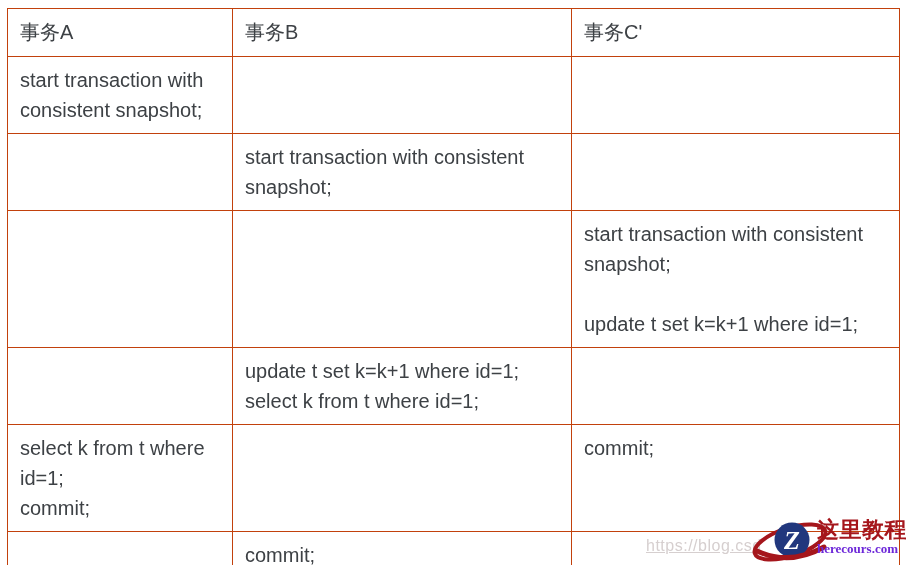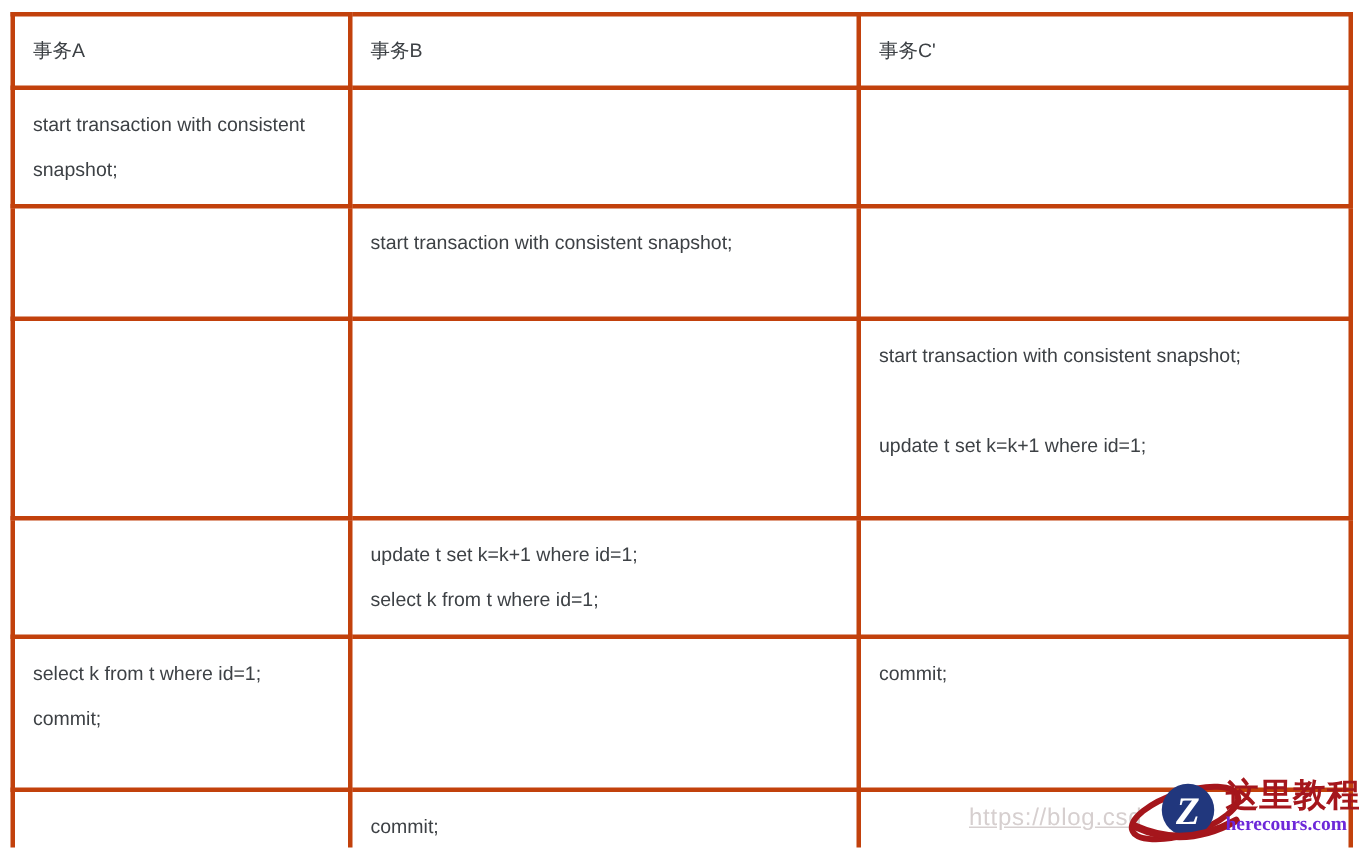--- a/index.html
+++ b/index.html
@@ -17,25 +17,25 @@
     left: 7px;
     top: 8px;
     width: 892px;
     border-collapse: collapse;
     table-layout: fixed;
   }
   col.c1 { width: 225px; }
   col.c2 { width: 339px; }
   col.c3 { width: 328px; }
   .tx-table th, .tx-table td {
-    border: 3px solid #c2410c;
+    border: 1px solid #c2410c;
     vertical-align: top;
     text-align: left;
     padding: 8px 12px;
-    font-size: 13px;
+    font-size: 20px;
     line-height: 30px;
     font-weight: 400;
     color: #3d4145;
     white-space: pre-line;
     overflow: hidden;
   }
   thead tr { height: 48px; }
   tbody tr:nth-child(1) { height: 70px; }
   tbody tr:nth-child(2) { height: 75px; }
   tbody tr:nth-child(3) { height: 133px; }

